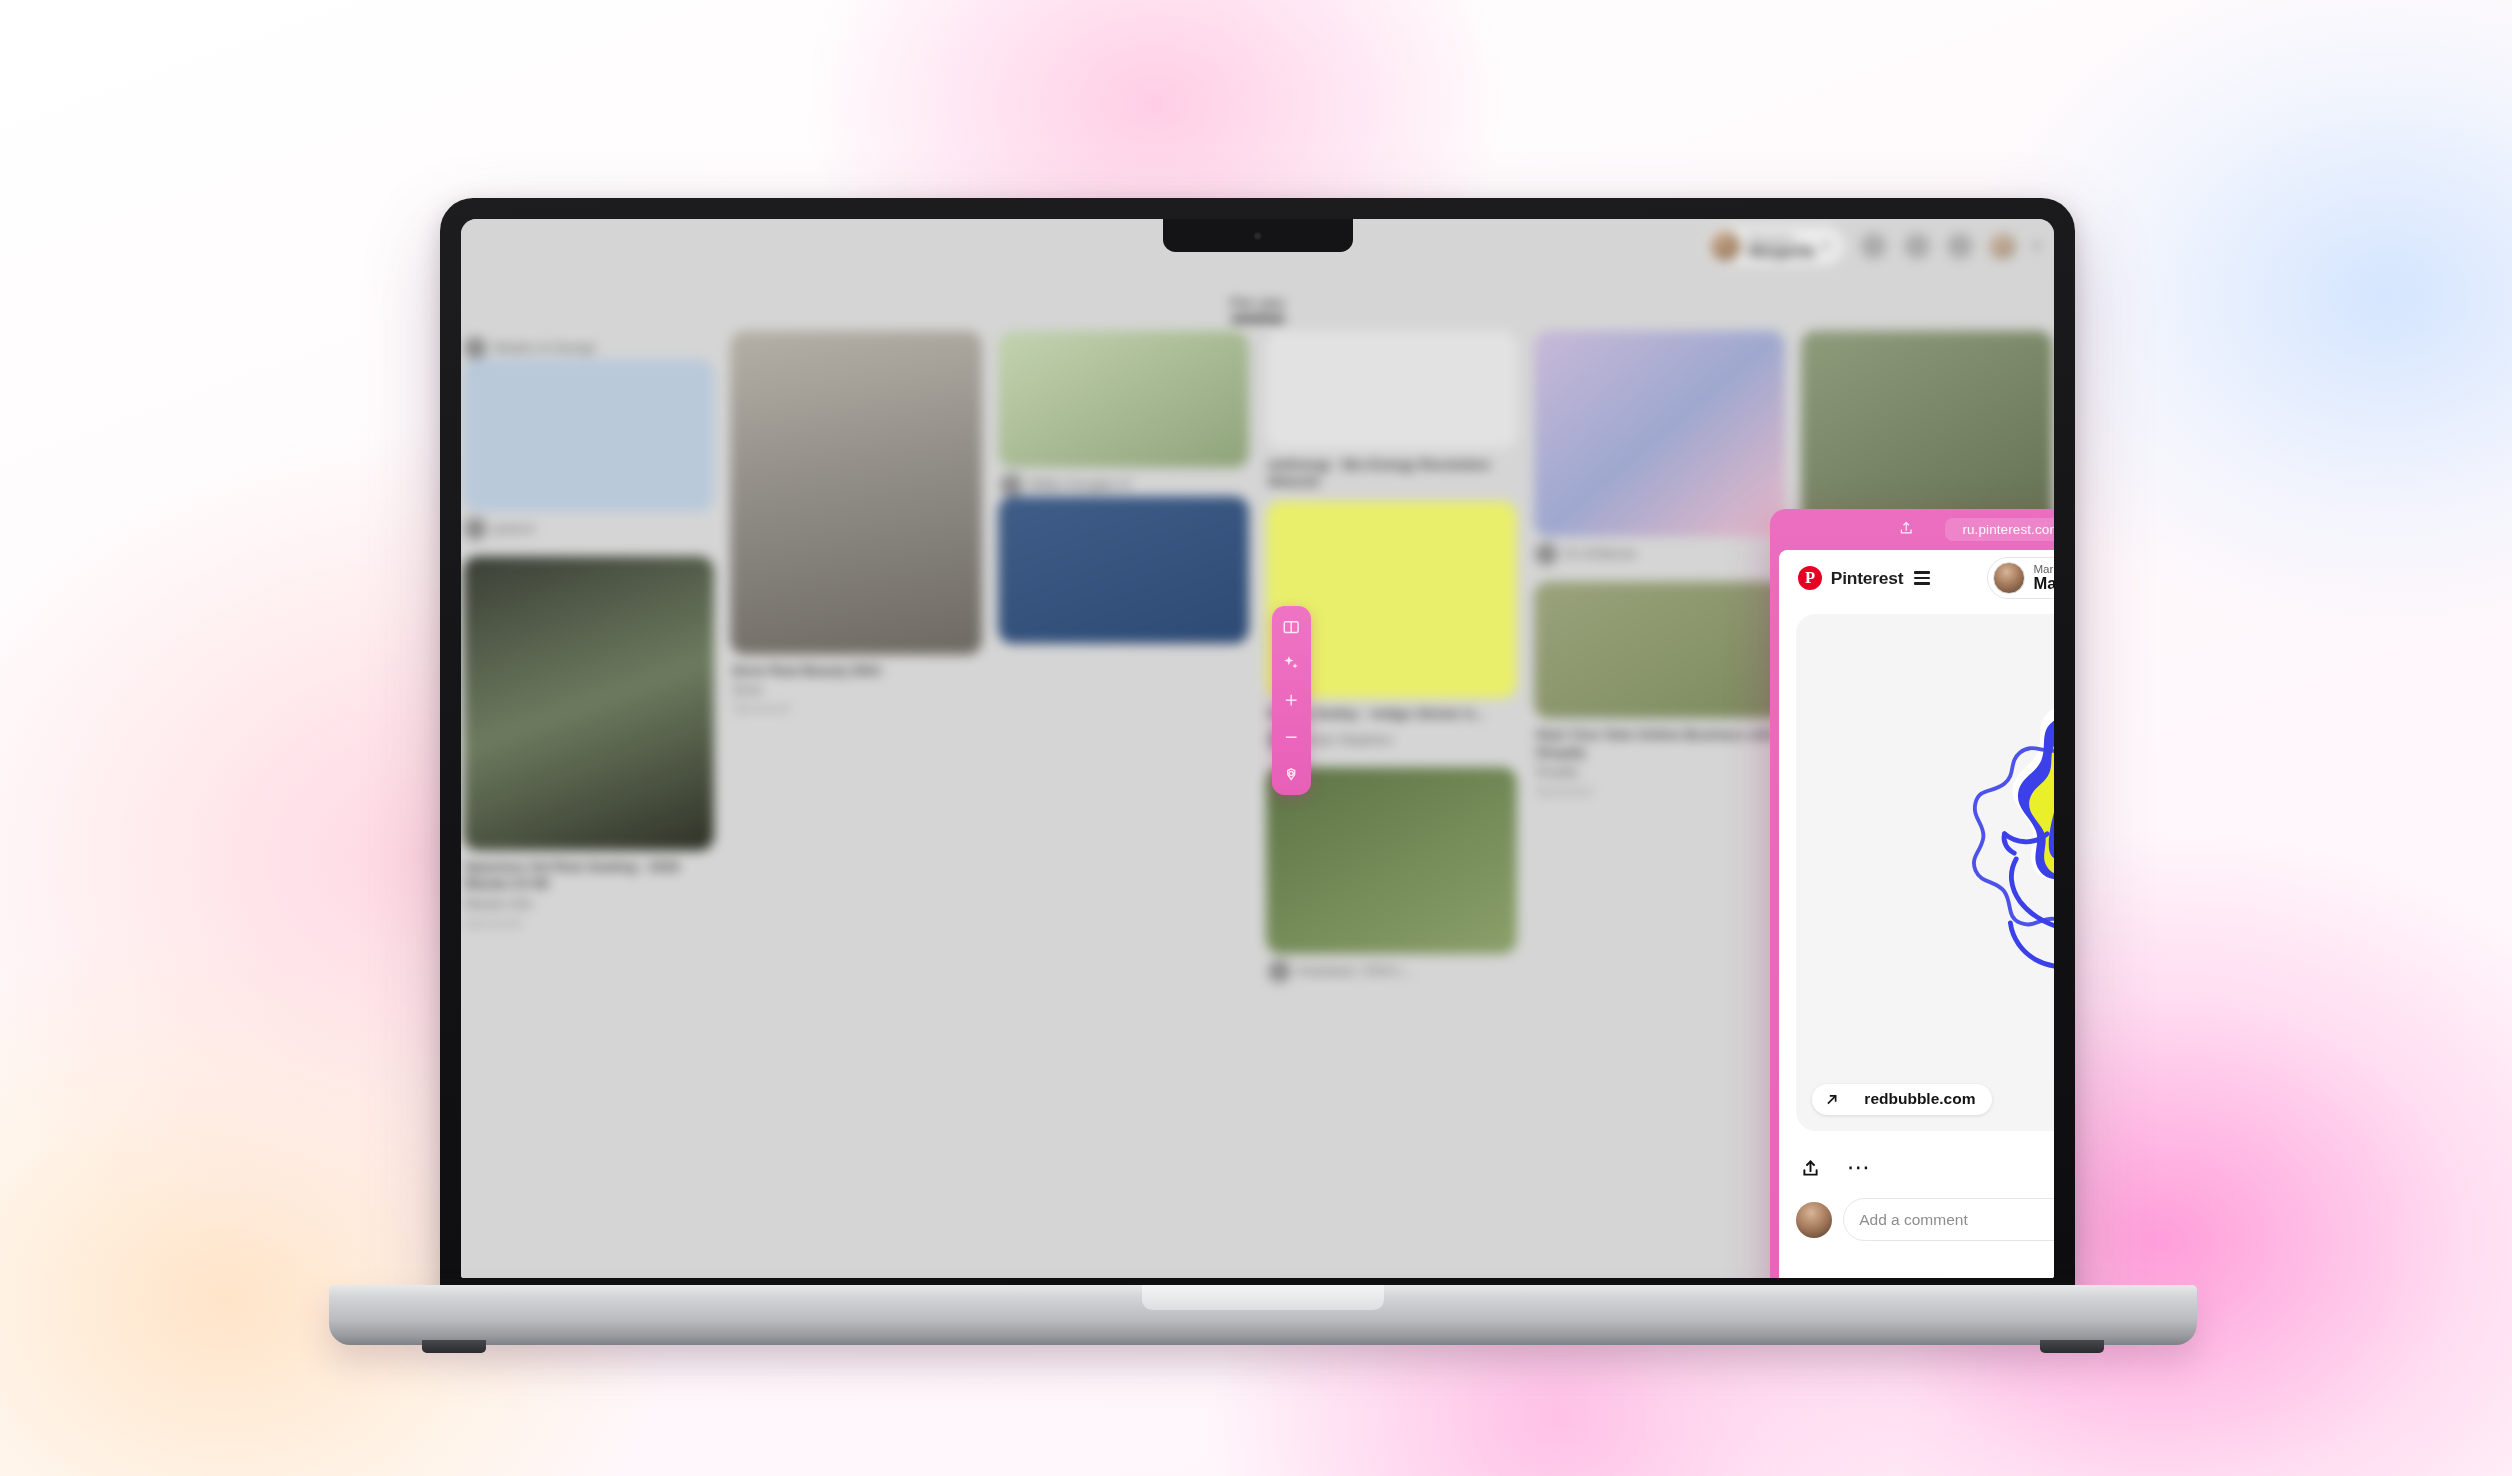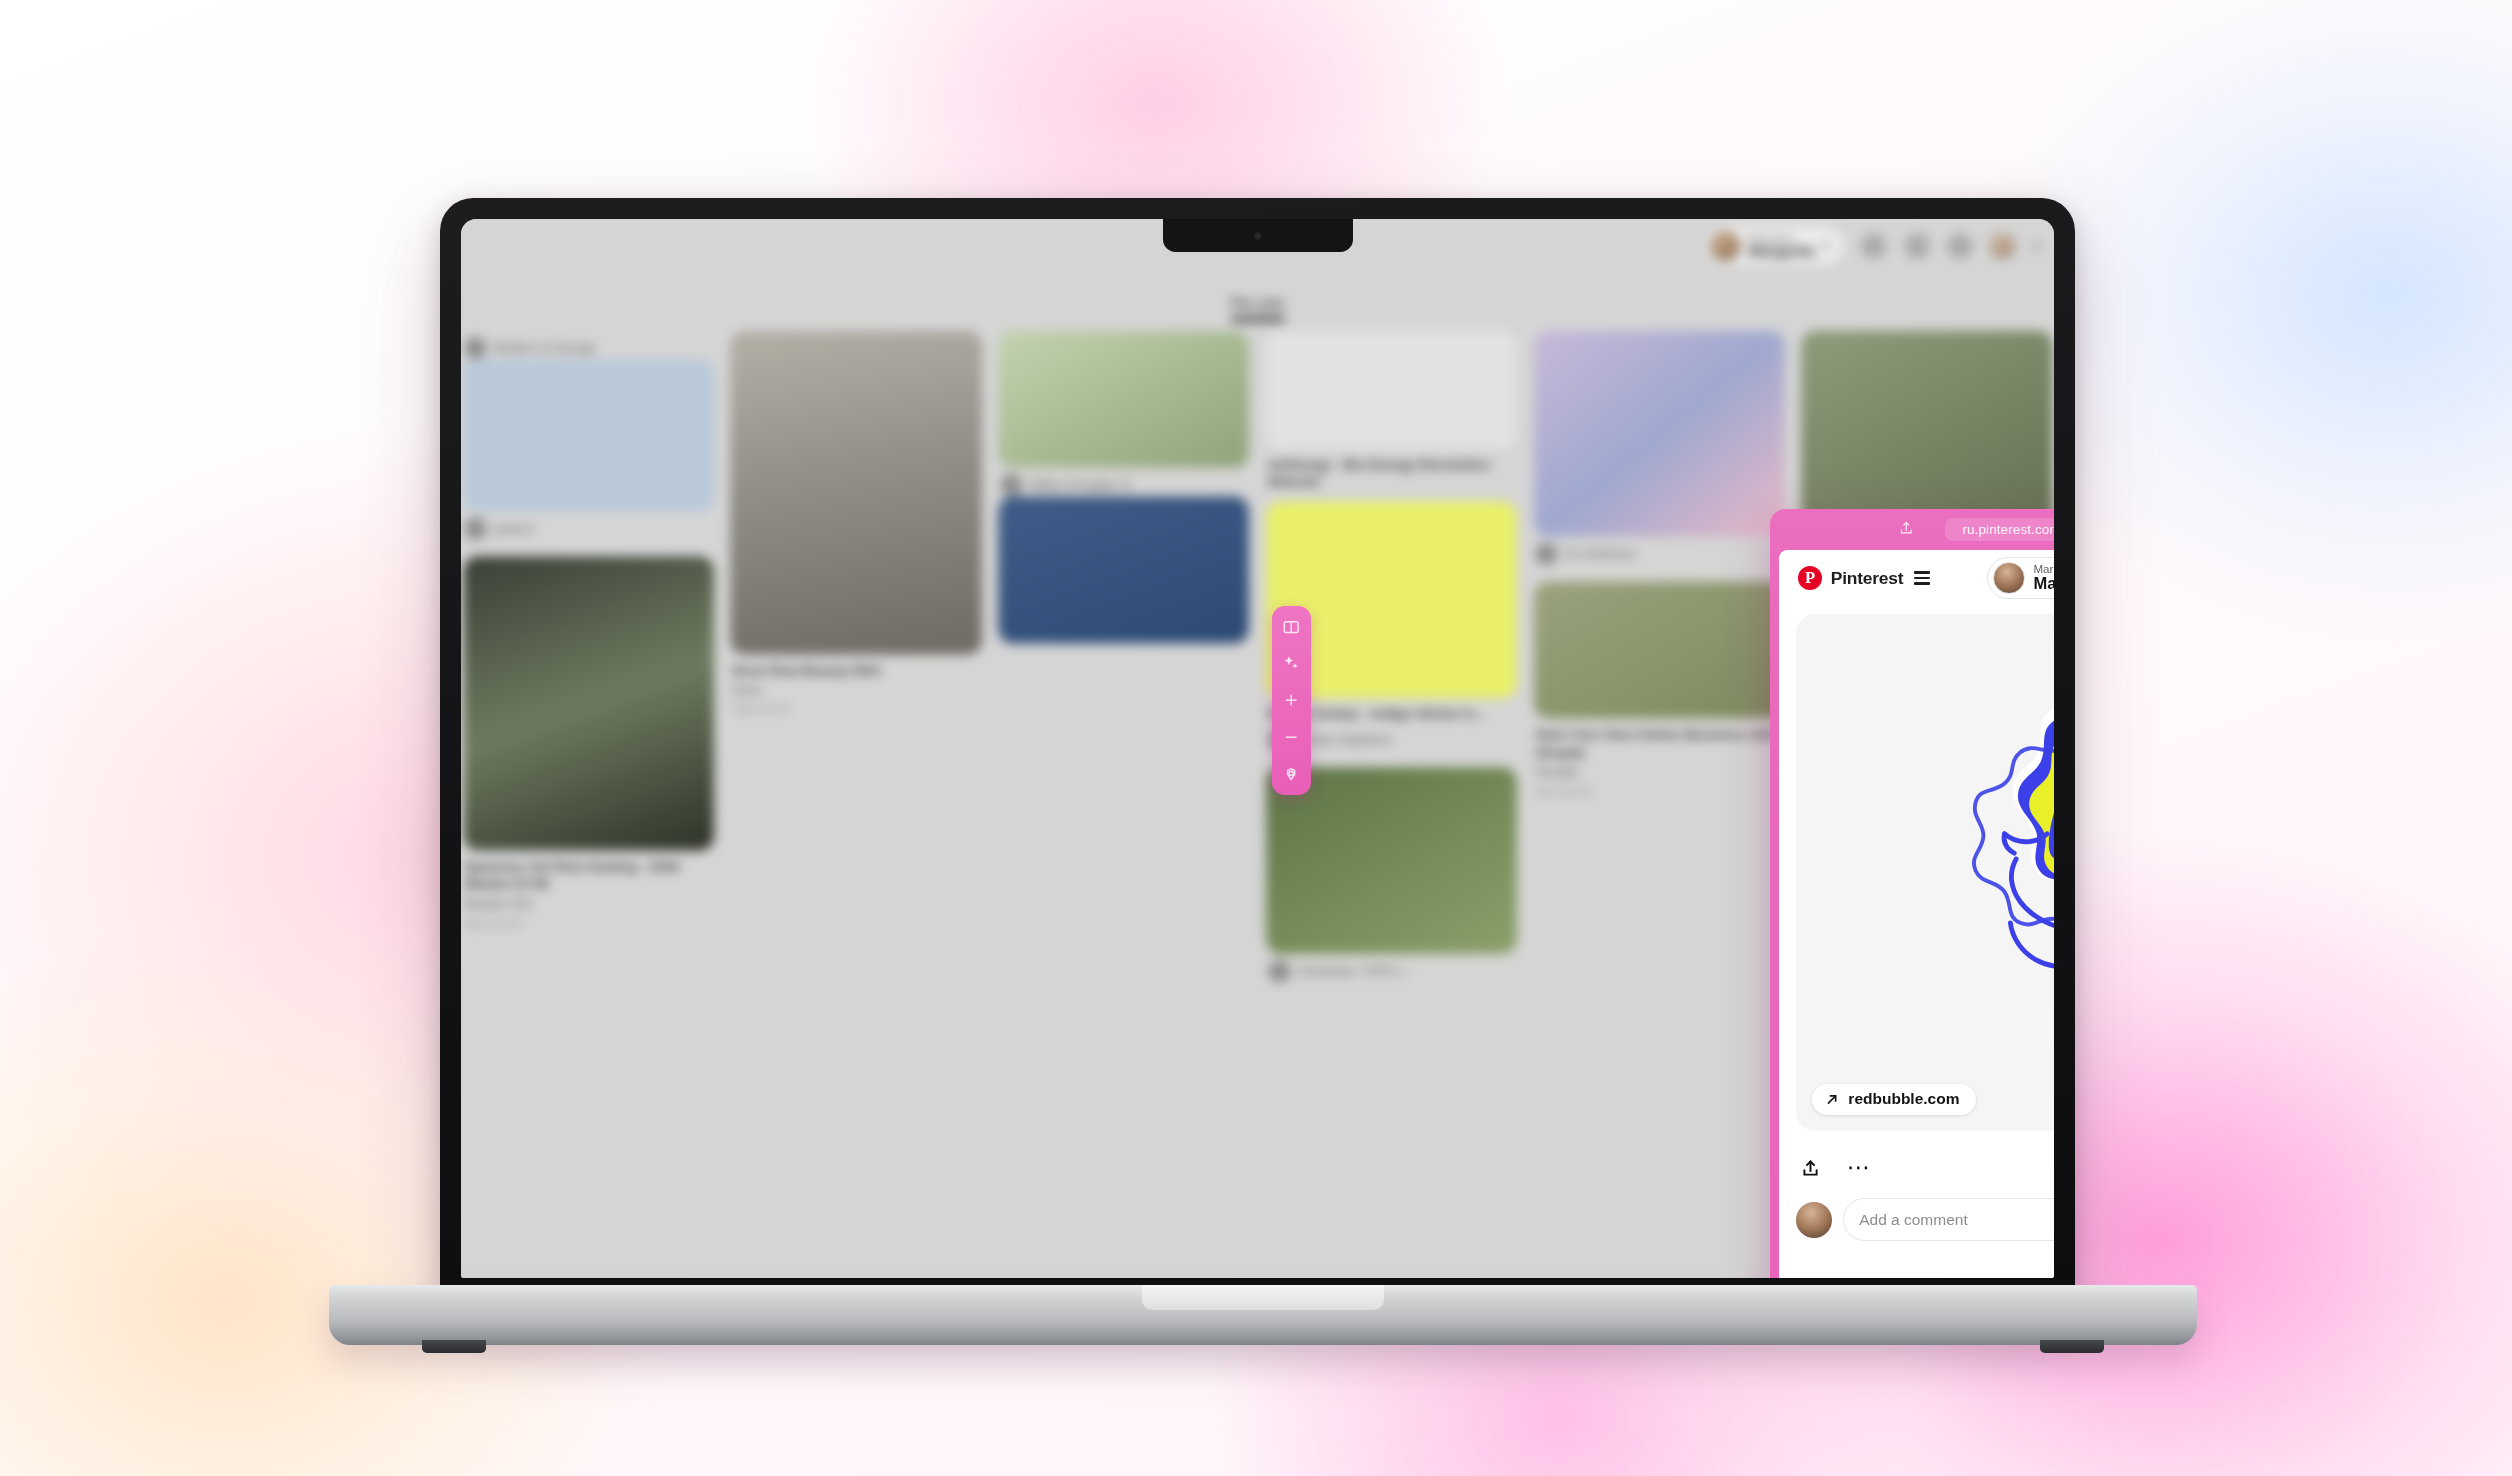--- a/index.html
+++ b/index.html
@@ -169,21 +169,21 @@
   }
   .sticker-wrap { position: absolute; inset: 0; display: flex; align-items: center; justify-content: center; }
   .sticker-wrap svg { width: 387px; height: 387px; }
 
   .srcpill {
     position: absolute; left: 15.5px; bottom: 15.5px;
     display: flex; align-items: center; gap: 8.7px;
     background: #fff; border-radius: 18.4px; padding: 6.8px 16.5px 6.8px 12.6px;
     box-shadow: 0 1px 3.9px rgba(0,0,0,.12); cursor: pointer;
   }
-  .srcpill .lbl { font-size: 15.5px; font-weight: bold; color: #141414; }
+  .srcpill .lbl { font-size: 15.5px; font-weight: bold; color: #141414; margin-left: 16px; }
 
   .actionbar {
     position: absolute; left: 17.4px; right: 17.4px; top: 538px;
     height: 48px; display: flex; align-items: center; gap: 19.4px;
   }
   .act { width: 29px; height: 29px; display: flex; align-items: center; justify-content: center; cursor: pointer; }
   .dots { font-size: 23px; color: #111; letter-spacing: 1.5px; line-height: 0.4; }
 
   .commentrow {
     position: absolute; left: 17.4px; right: 17.4px; top: 592px;

